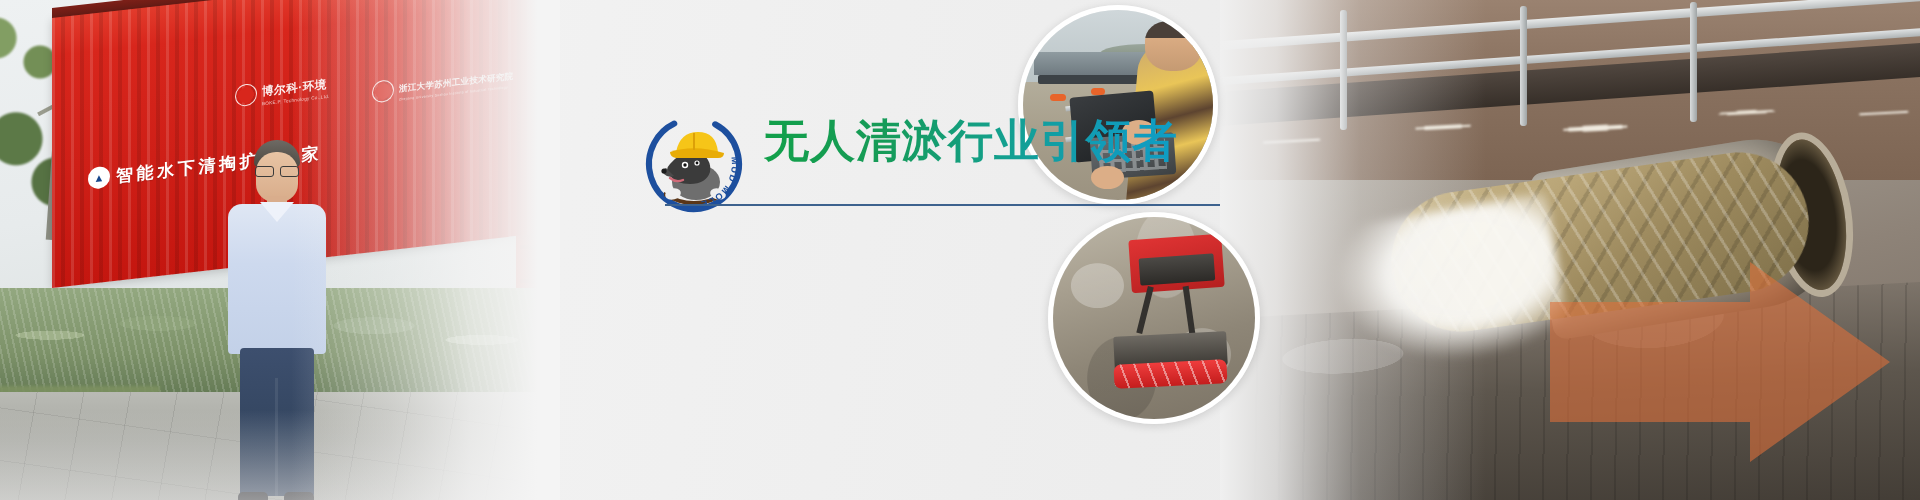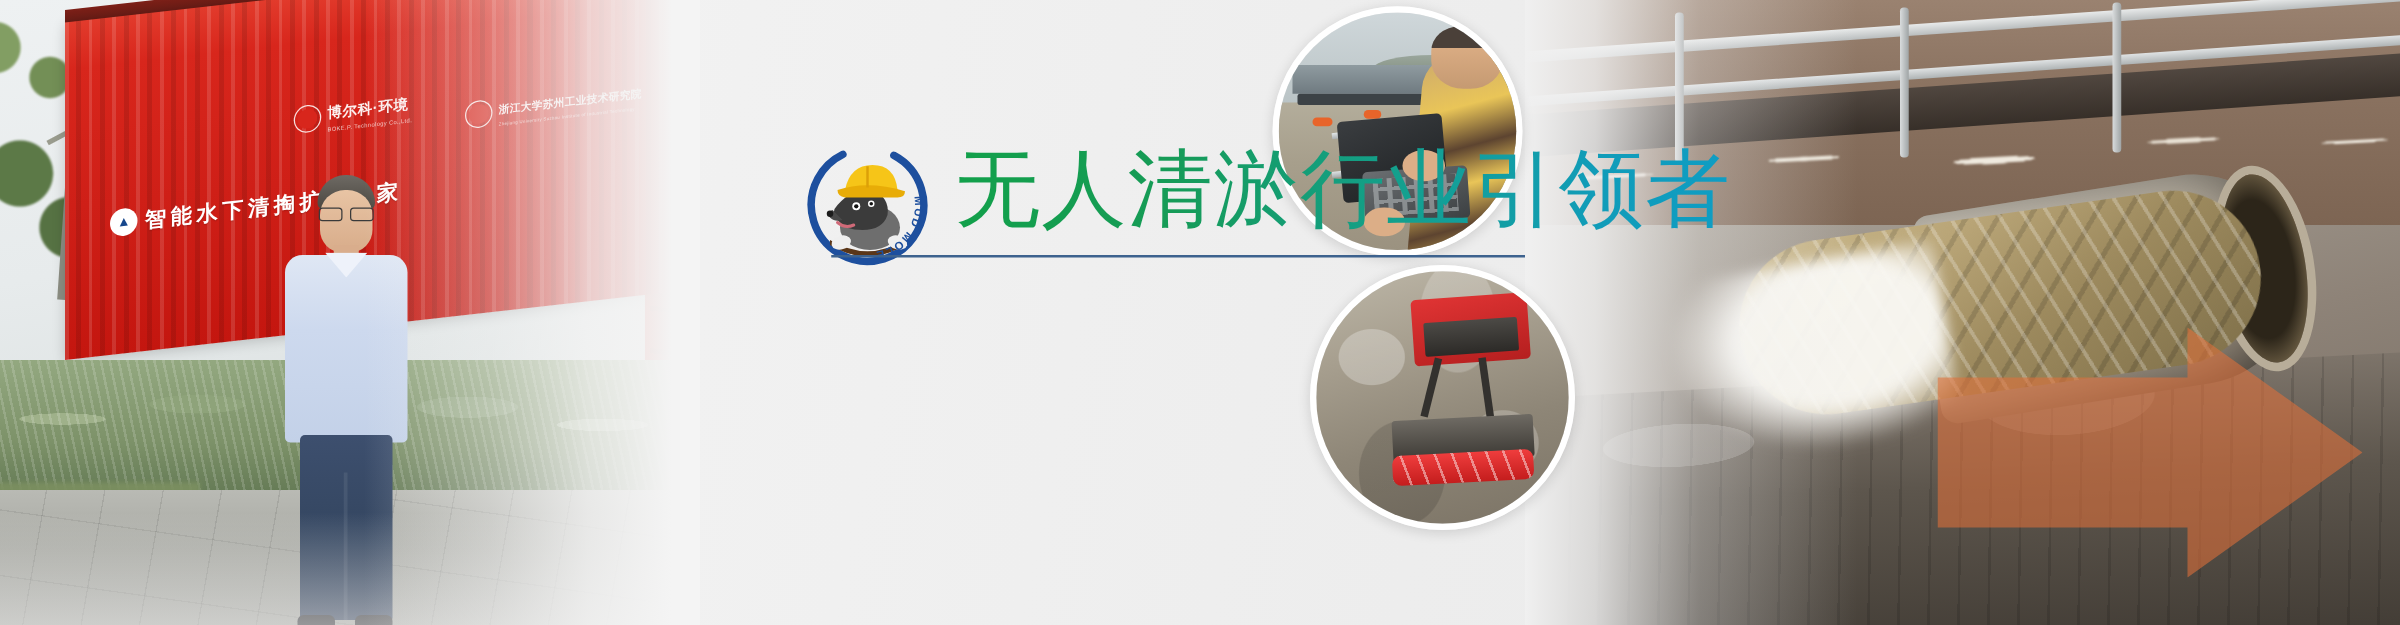--- a/index.html
+++ b/index.html
@@ -423,21 +423,21 @@
   }
 
   
   .center { position:absolute; left:640px; top:0; width:620px; height:500px; }
 
   .logo { position:absolute; left:0; top:110px; width:108px; height:108px; }
   .logo svg { display:block; }
 
   .headline {
     position:absolute; left:124px; top:118px;
-    font-size:68px; font-weight:400; letter-spacing:1px;
+    font-size:45px; font-weight:700; letter-spacing:1px;
     line-height:1; white-space:nowrap;
     background:linear-gradient(90deg,#12a04a 0%,#169b57 28%,#13a08f 58%,#119cb8 82%,#0f9dc4 100%);
     -webkit-background-clip:text; background-clip:text;
     color:transparent; -webkit-text-fill-color:transparent;
     font-family:"DejaVu Sans","Liberation Sans",sans-serif;
   }
   .divider {
     position:absolute; left:25px; top:204px; width:555px; height:1.6px;
     background:#3d628e;
   }

